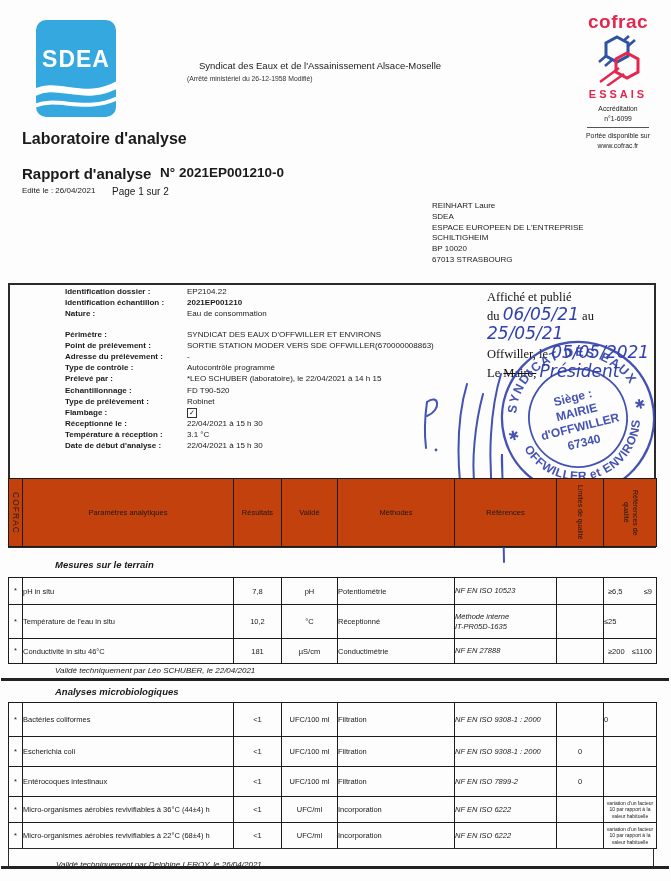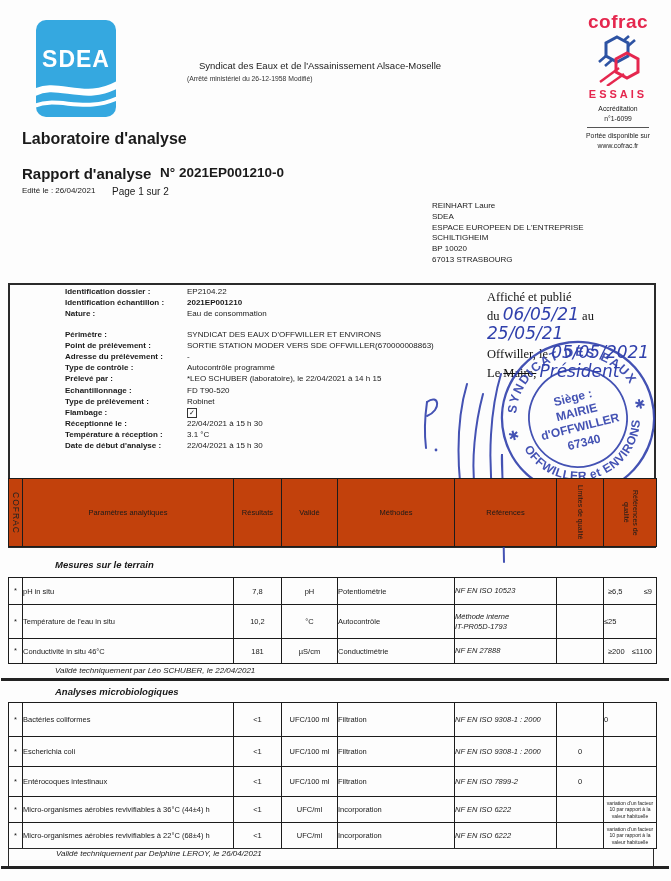--- a/index.html
+++ b/index.html
@@ -60,21 +60,21 @@
   td.method{padding-left:6px;font-size:7.5px;}
   td.ref{padding-left:4px;font-size:7px;font-style:italic;white-space:nowrap;line-height:1.3;}
   td.qual{font-size:6.5px;}
   .qpair{display:flex;justify-content:space-between;padding:0 4px;}
   .qright{display:block;padding-right:5px;}
   .qnote{font-size:5px;line-height:1.25;text-align:center;padding:1px 2px;white-space:normal;}
 
   .sect-title{font-size:9.5px;font-weight:bold;font-style:italic;}
   .validation{font-size:8px;font-style:italic;}
   .vbox{left:8px;top:848px;width:644px;height:17px;border:1.5px solid #2a2a2a;}
-  .vbox .validation{position:absolute;left:47px;top:0;}
+  .vbox .validation{position:absolute;left:47px;top:11px;}
   .thick{left:1px;width:668px;height:3px;background:#222;}
 
   .ink{stroke:#3040ac;fill:none;stroke-linecap:round;}
   .stamp-svg{left:497px;top:337px;transform:rotate(-14deg);opacity:.9;}
   .sig-svg{left:405px;top:362px;opacity:.9;}
 </style>
 </head>
 <body>
 
 <div class="page">
@@ -253,24 +253,24 @@
               <span>≥6,5</span>
               <span>≤9</span>
             </div>
           </td>
     </tr>
     <tr style="height:34px;">
       <td class="ast">*</td>
       <td class="param">Température de l'eau in situ</td>
       <td class="c">10,2</td>
       <td class="c">°C</td>
-      <td class="method">Autocontrôle</td>
+      <td class="method">Réceptionné</td>
       <td class="ref">
             <span style="display:block">Méthode interne</span>
-            <span style="display:block">IT-PR05D-1793</span>
+            <span style="display:block">IT-PR05D-1635</span>
           </td>
       <td class="c"></td>
       <td class="qual">
             <span class="qright">≤25</span>
           </td>
     </tr>
     <tr style="height:25px;">
       <td class="ast">*</td>
       <td class="param">Conductivité in situ 46°C</td>
       <td class="c">181</td>

